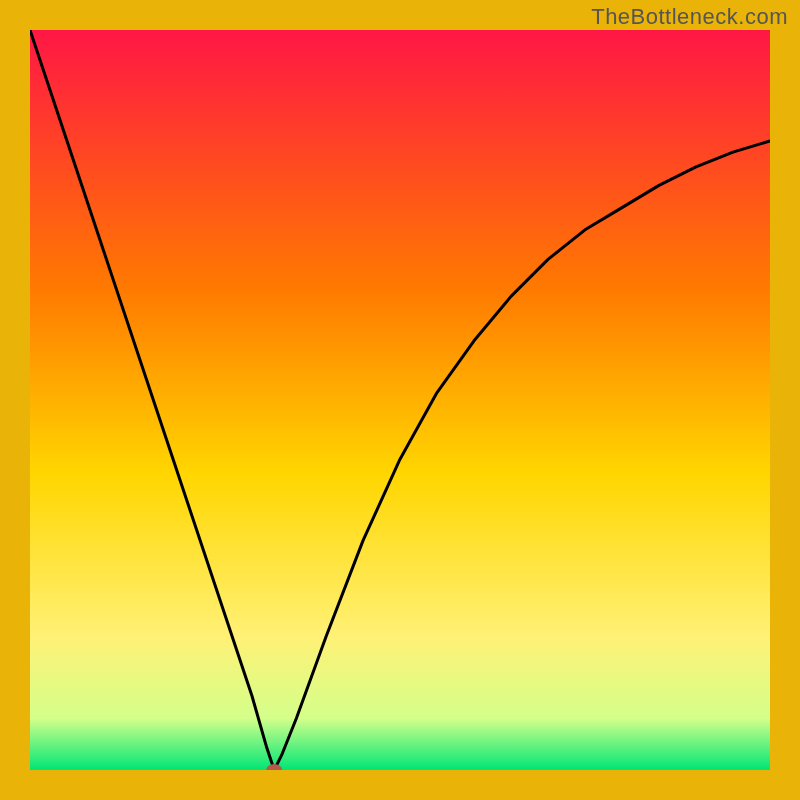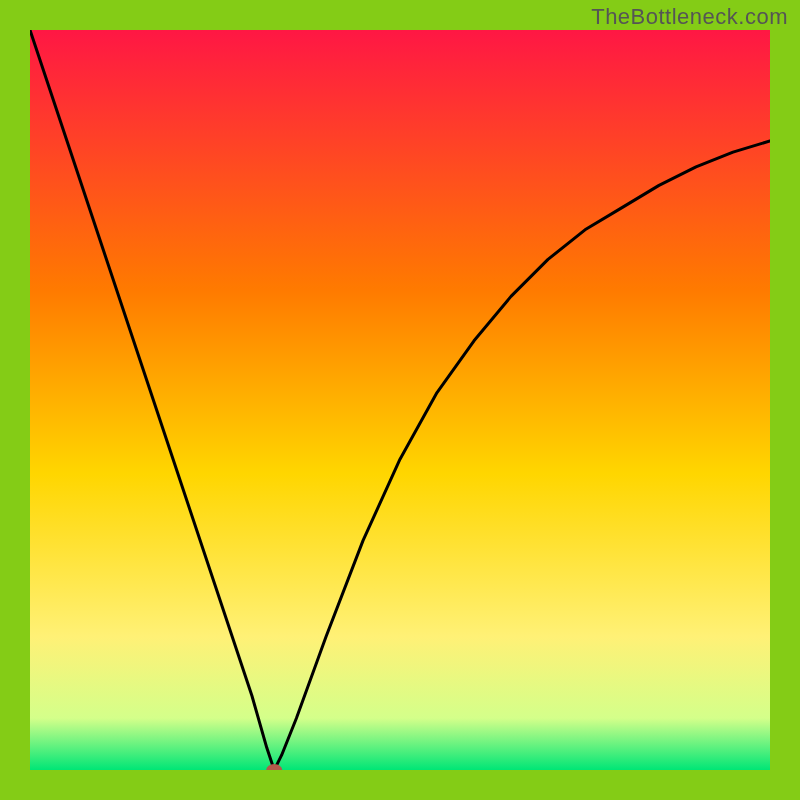--- a/index.html
+++ b/index.html
@@ -8,21 +8,21 @@
     width: 800px;
     height: 800px;
     background: #000;
     font-family: Arial, Helvetica, sans-serif;
     overflow: hidden;
   }
   .frame {
     position: relative;
     width: 800px;
     height: 800px;
-    background: #84cc16;
+    background: #eab308;
   }
   .watermark {
     position: absolute;
     top: 4px;
     right: 12px;
     color: #555;
     font-size: 22px;
     letter-spacing: 0.5px;
     z-index: 10;
     user-select: none;

